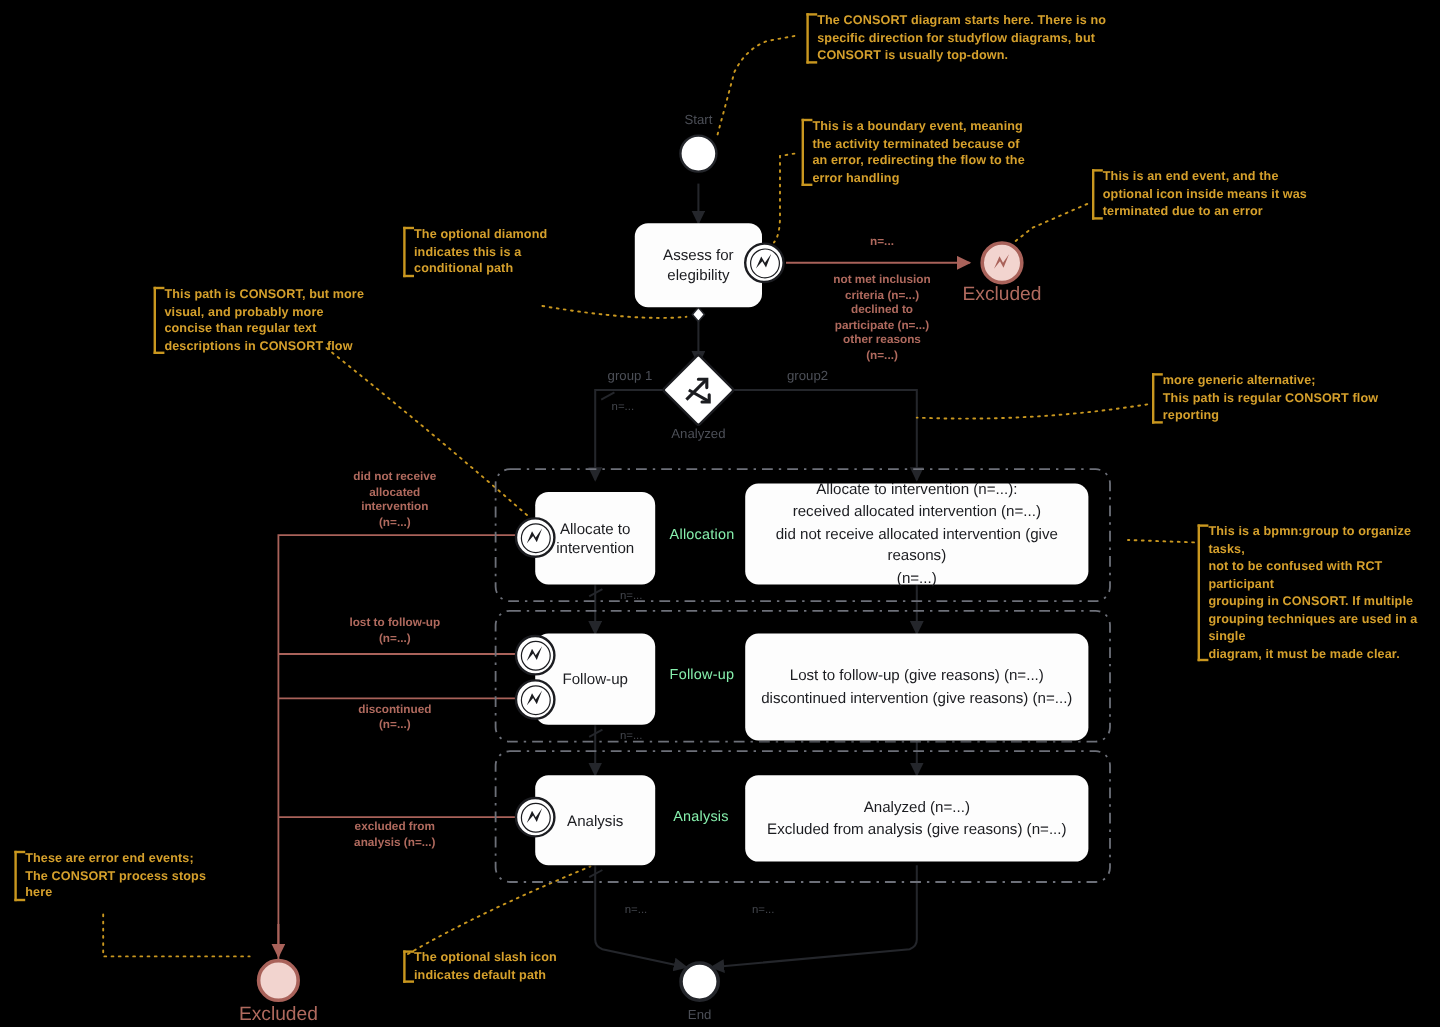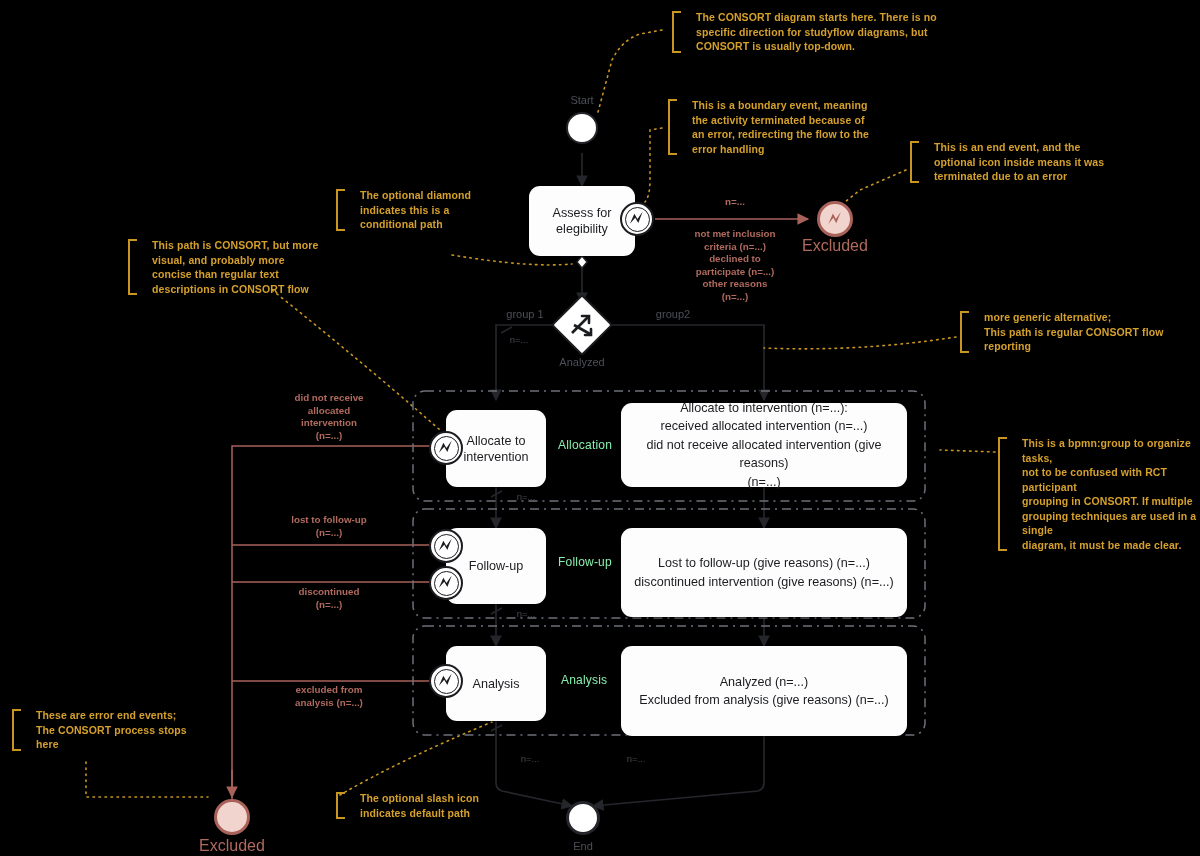--- a/index.html
+++ b/index.html
@@ -13,21 +13,21 @@
   svg.layer{position:absolute;left:0;top:0;width:1200px;height:856px;overflow:visible;}
 
   
   .note{
     position:absolute;
     color:#d5a02c;
     font-size:10.5px;
     line-height:14.5px;
     font-weight:bold;
     letter-spacing:.1px;
-    padding-left:24px;
+    padding-left:9px;
     white-space:pre-line;
   }
   .note::before{
     content:"";
     position:absolute;left:0;top:1px;bottom:1px;width:7px;
     border-left:2px solid #c9971f;
     border-top:2px solid #c9971f;
     border-bottom:2px solid #c9971f;
   }
 
@@ -254,21 +254,21 @@
       <path d="M9 22.5 L14 11 L17.5 17 L23.5 8.5 L18.5 21.5 L15 15.5 Z" fill="#1b1c20"></path>
     </svg>
   </div>
 
   <div class="task wide" style="left:621px;top:403px;width:286px;height:84px;">Allocate to intervention (n=...):
 received allocated intervention (n=...)
 did not receive allocated intervention (give reasons)
 (n=...)</div>
   <div class="task wide" style="left:621px;top:528px;width:286px;height:89px;">Lost to follow-up (give reasons) (n=...)
 discontinued intervention (give reasons) (n=...)</div>
-  <div class="task wide" style="left:621px;top:646px;width:286px;height:90px;">Analyzed (n=...)
+  <div class="task wide" style="left:621px;top:646px;width:286px;height:72px;">Analyzed (n=...)
 Excluded from analysis (give reasons) (n=...)</div>
 
   <div class="grp-label" style="left:558px;top:438px;">Allocation</div>
   <div class="grp-label" style="left:558px;top:555px;">Follow-up</div>
   <div class="grp-label" style="left:561px;top:673px;">Analysis</div>
 
   <div class="rlbl" style="left:693px;top:196px;width:84px;">n=...</div>
   <div class="rlbl" style="left:678px;top:228px;width:114px;">not met inclusion
 criteria (n=...)
 declined to

